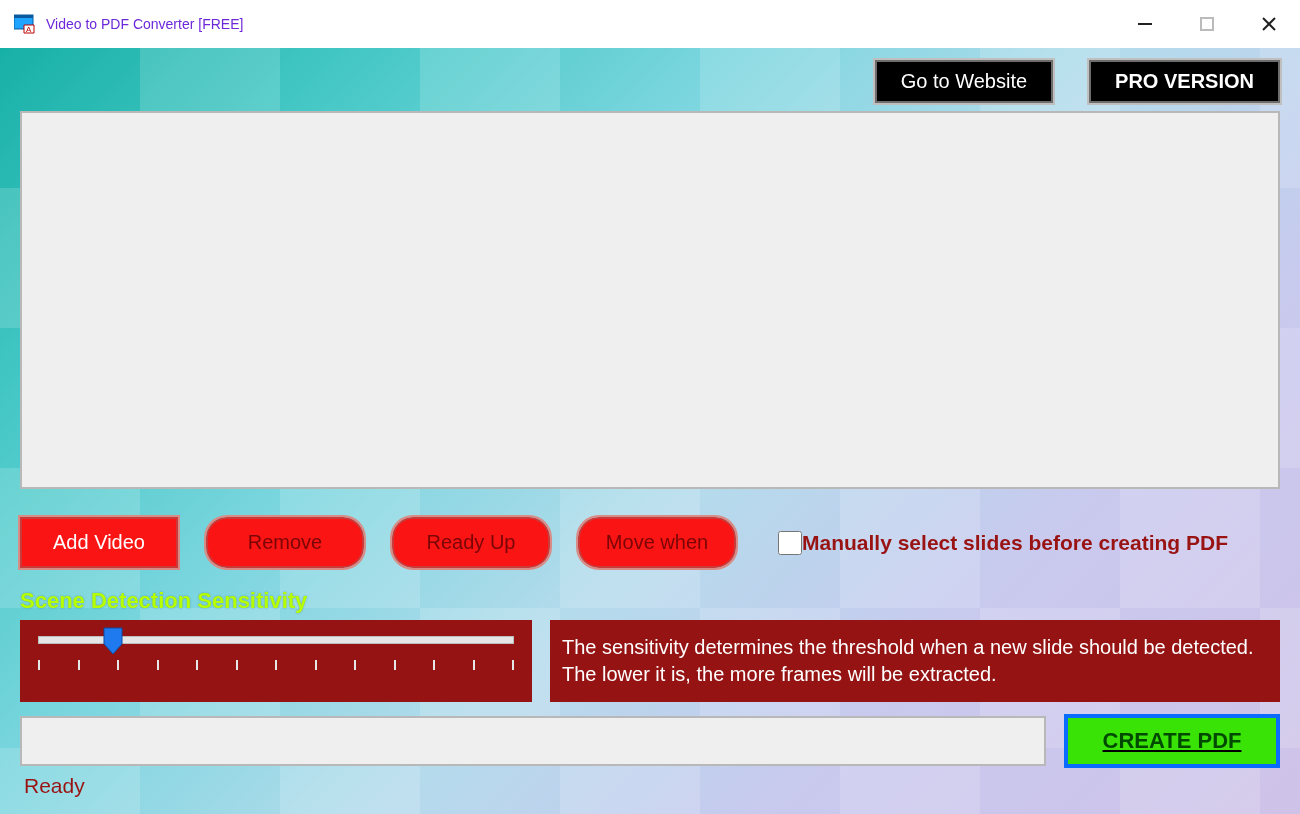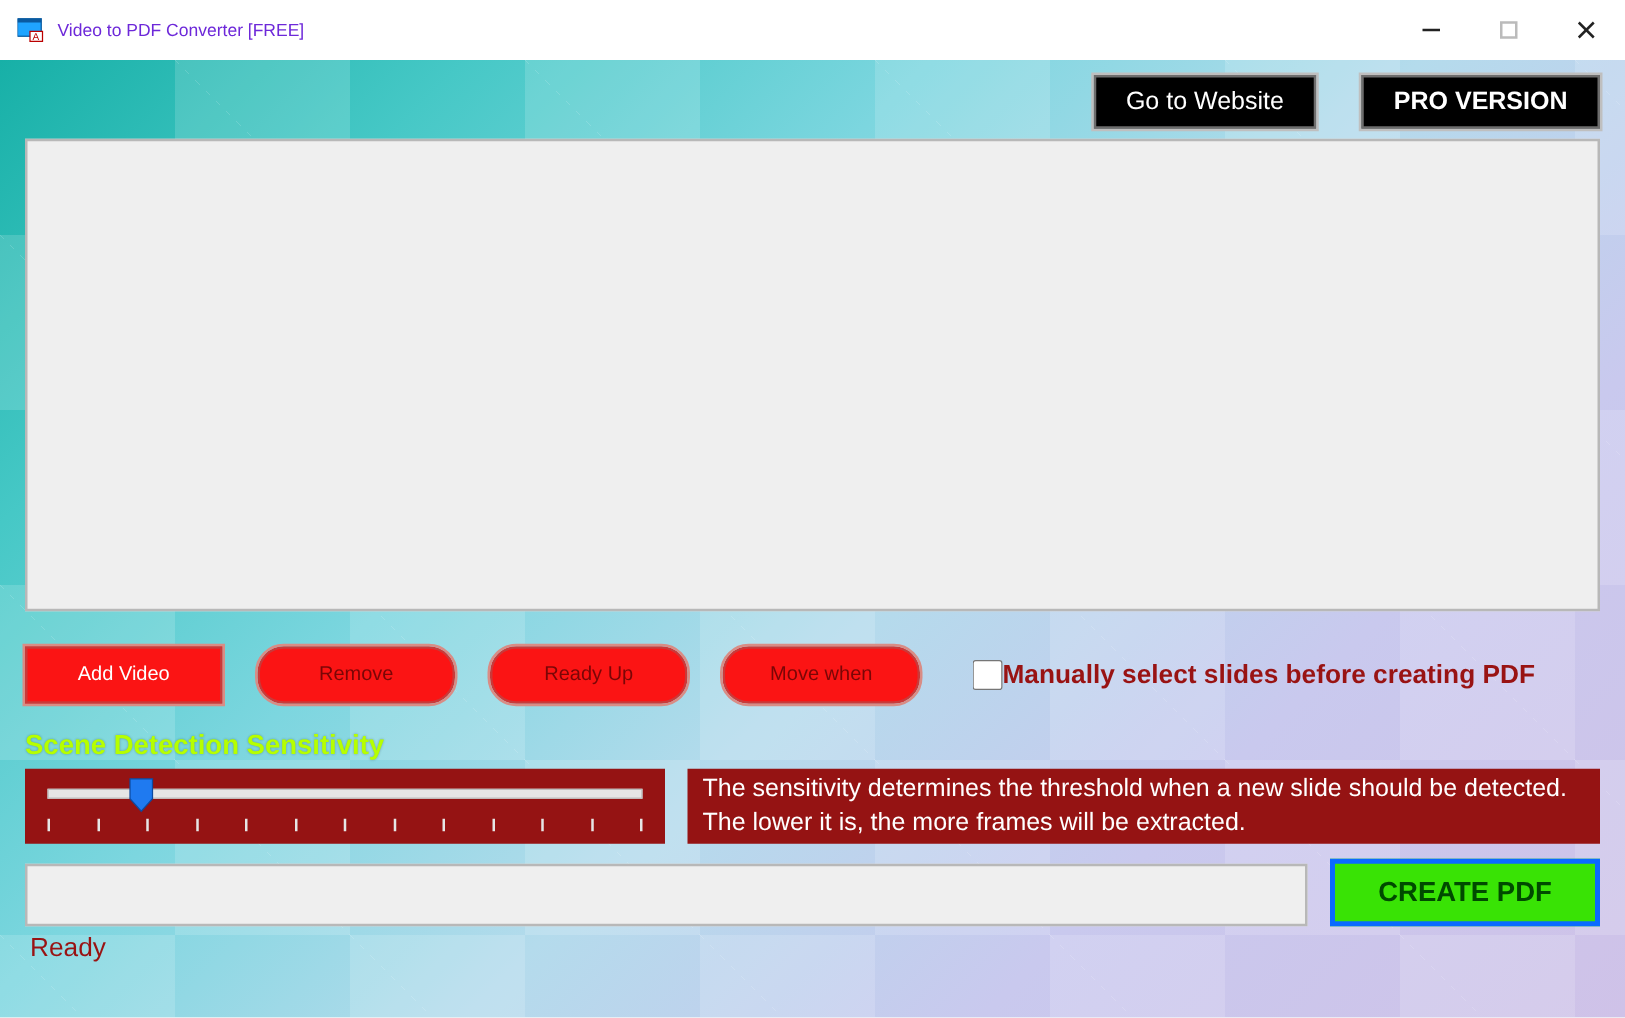--- a/index.html
+++ b/index.html
@@ -108,21 +108,21 @@
     display: flex;
     align-items: center;
     gap: 28px;
     margin-top: 28px;
   }
   .red-btn {
     background: #fb1414;
     color: #fff;
     border: 2px solid #c93a3a;
     outline: 2px solid #d98c85;
-    font-size: 16px;
+    font-size: 20px;
     padding: 12px 24px;
     cursor: pointer;
     min-width: 158px;
     text-align: center;
   }
   .red-btn.dimtext { color: #7a0606; border-radius: 21px; }
   .check-wrap {
     display: flex;
     align-items: center;
     margin-left: 14px;
@@ -194,29 +194,30 @@
   }
   .desc-box {
     flex: 1;
     background: #951313;
     color: #fff;
     font-size: 20px;
     padding: 8px 12px;
     line-height: 1.35;
     display: flex;
     align-items: center;
-    height: 60px;
+    height: 82px;
   }
   .bottom-row {
     position: relative;
     z-index: 2;
     display: flex;
     gap: 18px;
     margin-top: 12px;
-    align-items: flex-end;
+    align-items: center;
+    text-decoration: underline;
   }
   .progress {
     flex: 1;
     background: #efefef;
     border: 2px solid #b8b8b8;
     height: 50px;
   }
   .create-btn {
     background: #39e305;
     color: #004a00;

